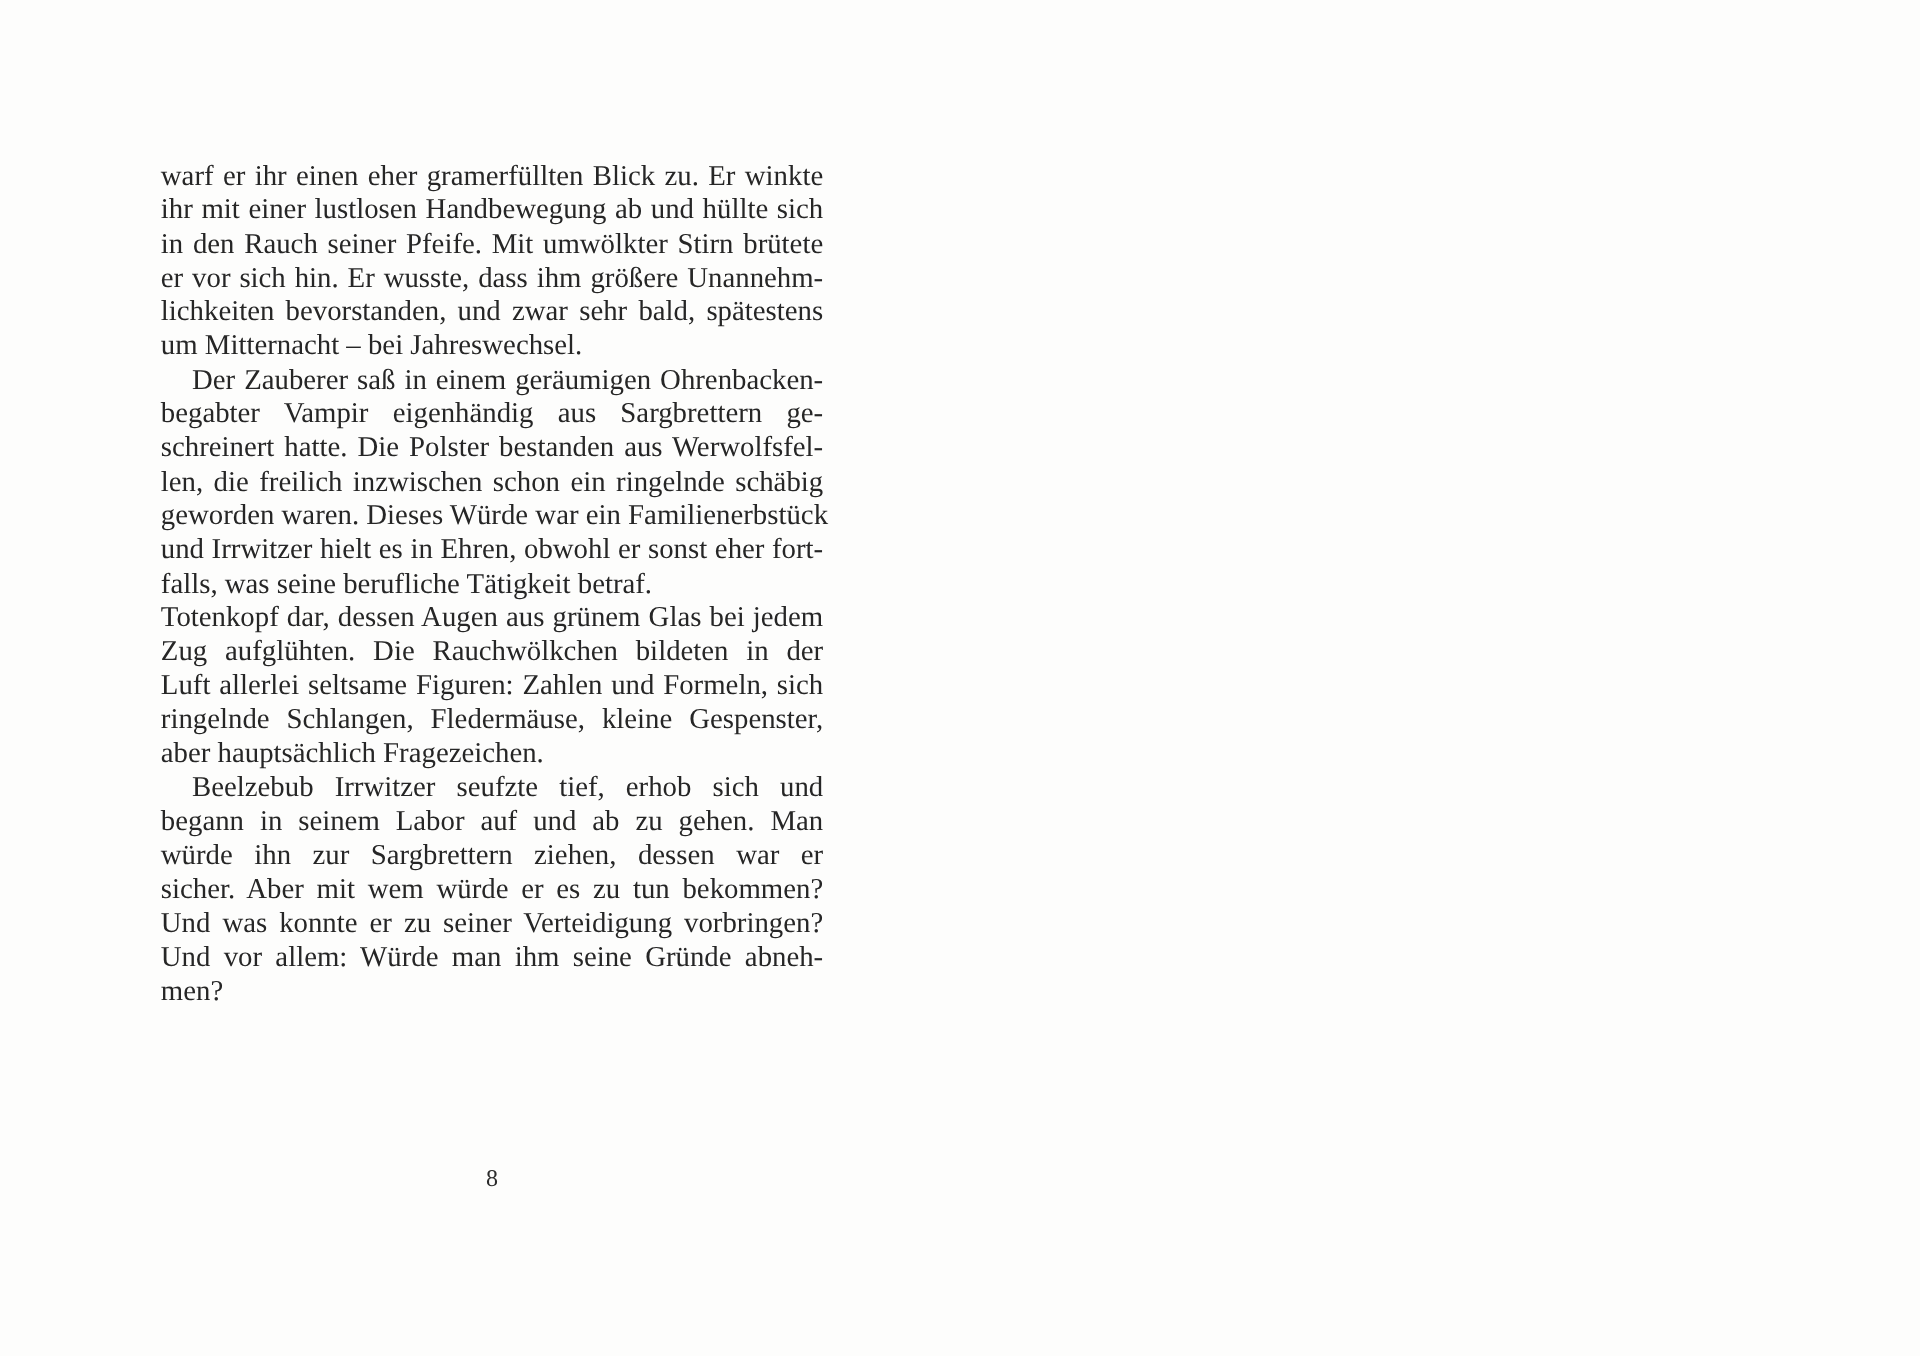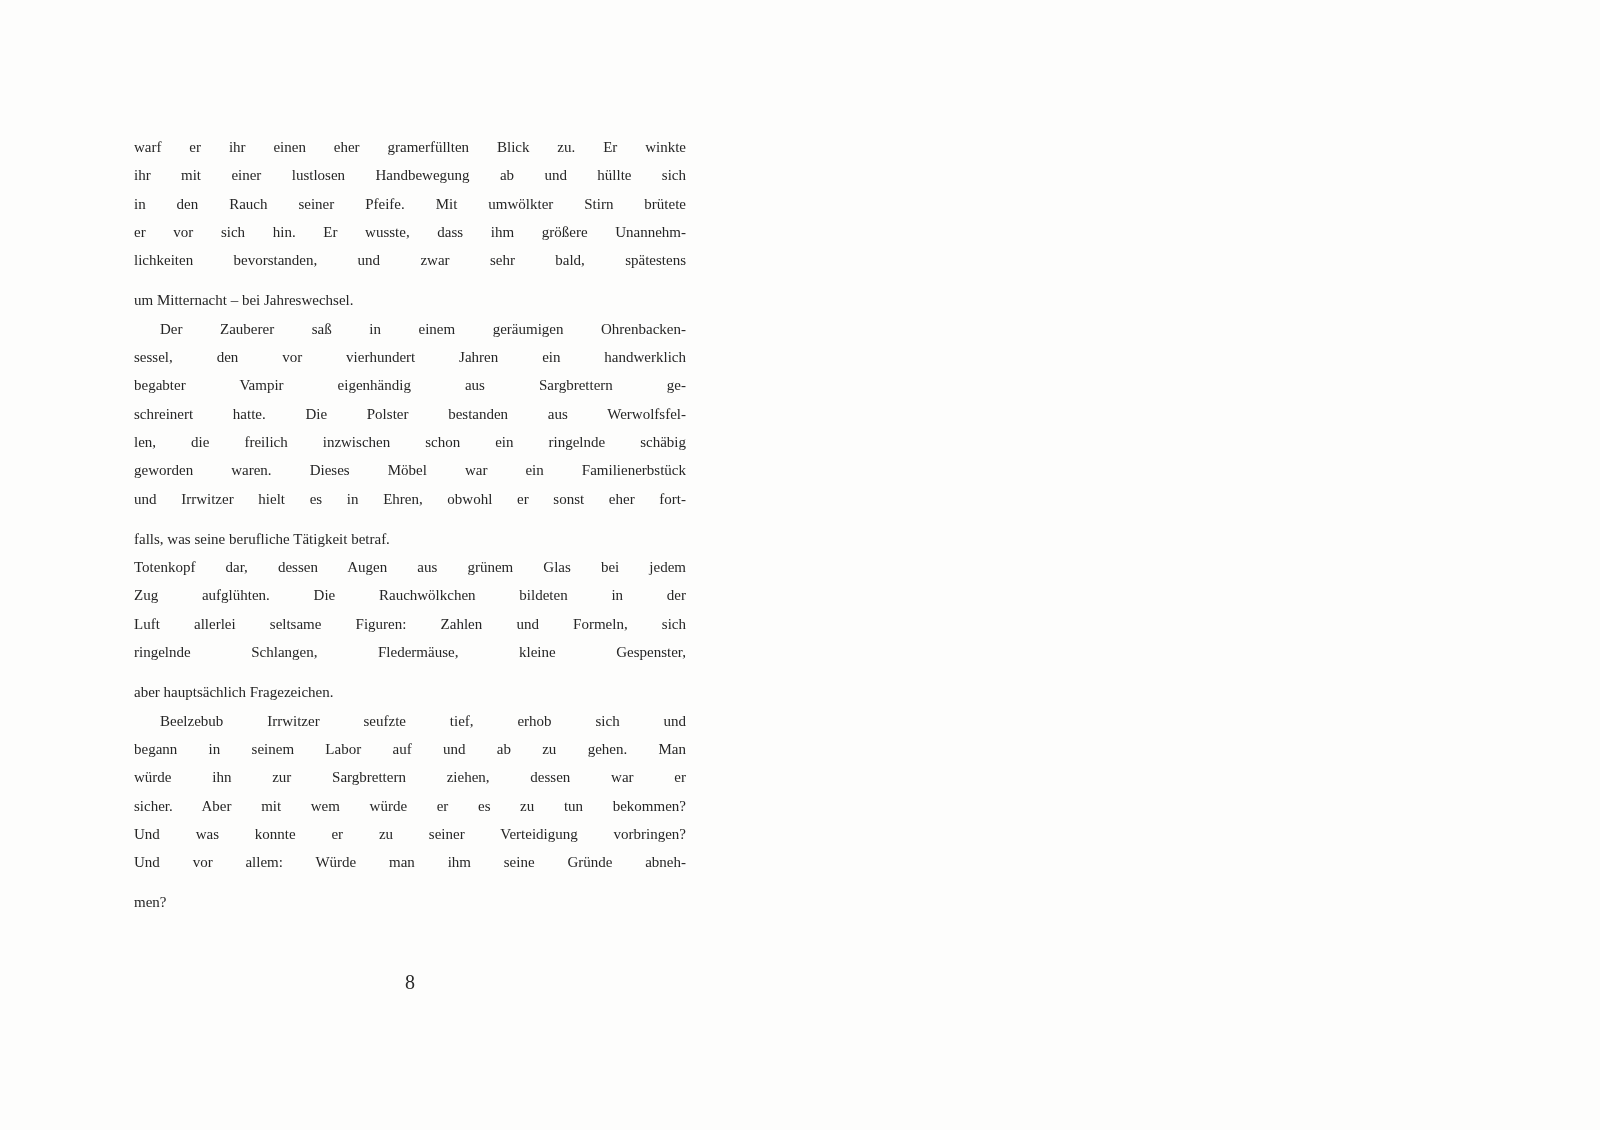--- a/index.html
+++ b/index.html
@@ -6,30 +6,30 @@
   body{
     width:1600px;height:1130px;position:relative;
     background:#fdfdfc;
     font-family:"Liberation Serif","DejaVu Serif",serif;
     color:#262626;
     overflow:hidden;
   }
   .page{position:absolute;top:0;height:1130px;background:transparent;}
   #page-left{left:0;width:800px;}
   #page-right{left:800px;width:800px;}
-  .textcol{position:absolute;font-size:15px;line-height:28.3px;}
+  .textcol{position:absolute;font-size:24px;line-height:28.3px;}
   #left-col{left:134px;top:133px;width:552px;}
   .bline{
     text-align:justify;
     -moz-text-align-last:justify;
     text-align-last:justify;
     height:28.3px;
     white-space:nowrap;
   }
-  .bline.endline{text-align-last:left;margin-top:12px;-moz-text-align-last:left;}
+  .bline.endline{text-align-last:left;-moz-text-align-last:left;}
   .bline.indent{padding-left:26px;}
   .pagenum{
     position:absolute;top:971px;
     font-size:20px;text-align:center;color:#2b2b2b;
   }
   #pagenum-left{left:134px;width:552px;}
 </style>
 </head>
 <body>
 
@@ -37,25 +37,24 @@
 
   <section class="page" id="page-left">
     <div class="textcol" id="left-col">
         <div class="bline">warf er ihr einen eher gramerfüllten Blick zu. Er winkte</div>
         <div class="bline">ihr mit einer lustlosen Handbewegung ab und hüllte sich</div>
         <div class="bline">in den Rauch seiner Pfeife. Mit umwölkter Stirn brütete</div>
         <div class="bline">er vor sich hin. Er wusste, dass ihm größere Unannehm-</div>
         <div class="bline">lichkeiten bevorstanden, und zwar sehr bald, spätestens</div>
         <div class="bline endline">um Mitternacht – bei Jahreswechsel.</div>
         <div class="bline indent">Der Zauberer saß in einem geräumigen Ohrenbacken-</div>
-        <div class="bline">sessel, den vor vierhundert Jahren ein handwerklich</div>
         <div class="bline">begabter Vampir eigenhändig aus Sargbrettern ge-</div>
         <div class="bline">schreinert hatte. Die Polster bestanden aus Werwolfsfel-</div>
         <div class="bline">len, die freilich inzwischen schon ein ringelnde schäbig</div>
-        <div class="bline">geworden waren. Dieses Möbel war ein Familienerbstück</div>
+        <div class="bline">geworden waren. Dieses Würde war ein Familienerbstück</div>
         <div class="bline">und Irrwitzer hielt es in Ehren, obwohl er sonst eher fort-</div>
         <div class="bline endline">falls, was seine berufliche Tätigkeit betraf.</div>
         <div class="bline">Totenkopf dar, dessen Augen aus grünem Glas bei jedem</div>
         <div class="bline">Zug aufglühten. Die Rauchwölkchen bildeten in der</div>
         <div class="bline">Luft allerlei seltsame Figuren: Zahlen und Formeln, sich</div>
         <div class="bline">ringelnde Schlangen, Fledermäuse, kleine Gespenster,</div>
         <div class="bline endline">aber hauptsächlich Fragezeichen.</div>
         <div class="bline indent">Beelzebub Irrwitzer seufzte tief, erhob sich und</div>
         <div class="bline">begann in seinem Labor auf und ab zu gehen. Man</div>
         <div class="bline">würde ihn zur Sargbrettern ziehen, dessen war er</div>

